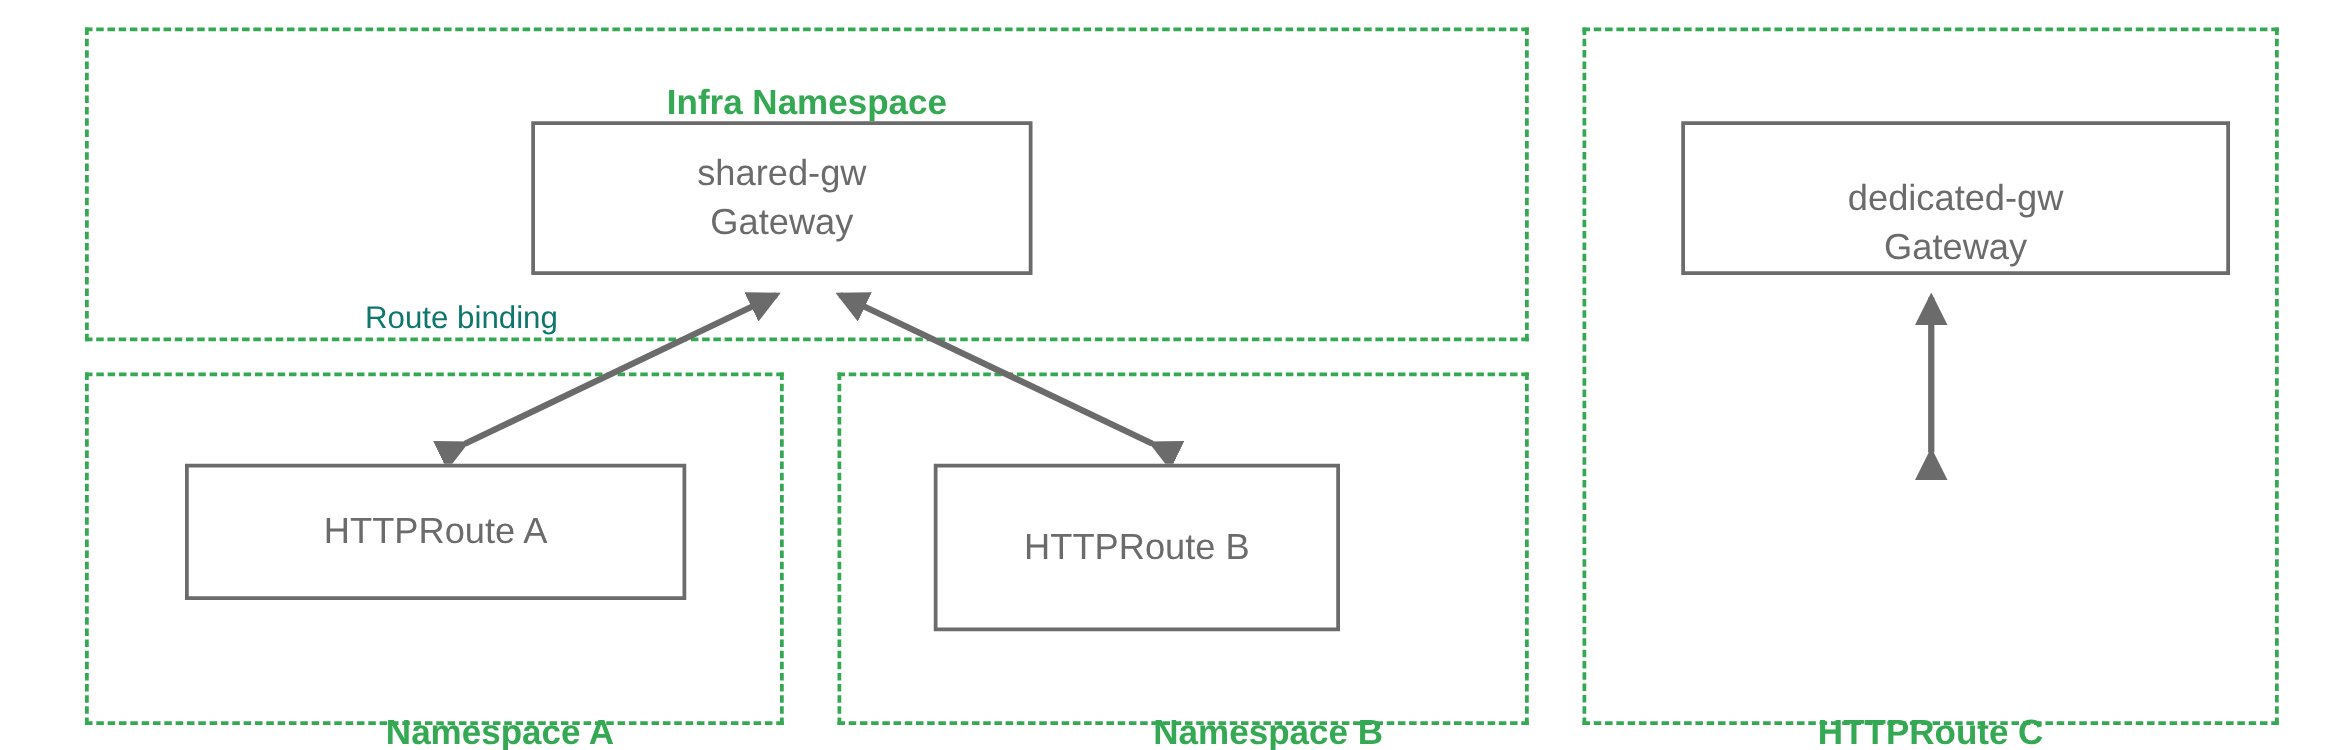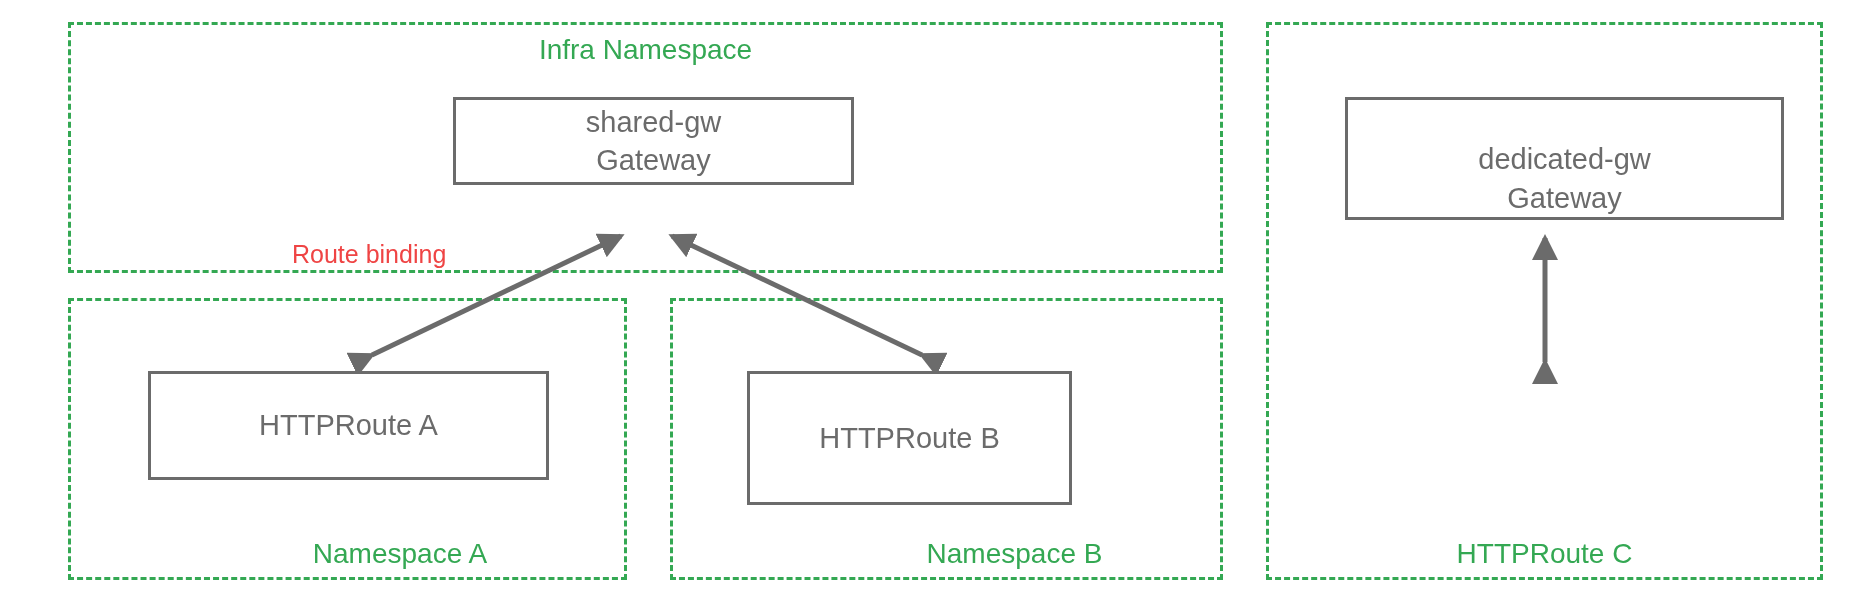--- a/index.html
+++ b/index.html
@@ -19,45 +19,46 @@
   }
   .ns-box {
     position: absolute;
     border: 3px dashed #34a853;
     box-sizing: border-box;
     background: transparent;
   }
   .ns-label {
     position: absolute;
     color: #34a853;
-    font-weight: normal;
+    font-weight: bold;
     font-size: 28px;
     text-align: center;
     white-space: nowrap;
     line-height: 1;
+    margin-top: 32px;
   }
   .node-box {
     position: absolute;
     border: 3px solid #6b6b6b;
     box-sizing: border-box;
     background: #ffffff;
     display: flex;
     align-items: center;
     justify-content: center;
     text-align: center;
   }
   .node-label {
     color: #6b6b6b;
     font-size: 29px;
     line-height: 1.32;
     white-space: pre-line;
   }
   .edge-label {
     position: absolute;
-    color: #ef4444;
+    color: #0f766e;
     font-size: 25px;
     white-space: nowrap;
     line-height: 1;
   }
   svg.edges {
     position: absolute;
     left: 0;
     top: 0;
     width: 1860px;
     height: 600px;
@@ -94,21 +95,21 @@
 
     <line x1="372" y1="355" x2="621" y2="236" stroke="#6b6b6b" stroke-width="5" marker-start="url(#arrowhead)" marker-end="url(#arrowhead)"></line>
 
     <line x1="922" y1="355" x2="672" y2="236" stroke="#6b6b6b" stroke-width="5" marker-start="url(#arrowhead)" marker-end="url(#arrowhead)"></line>
 
     <line x1="1545" y1="362" x2="1545" y2="238" stroke="#6b6b6b" stroke-width="5" marker-start="url(#arrowhead)" marker-end="url(#arrowhead)"></line>
   </svg>
 
   <div class="edge-label" style="left:292px; top:242px;">Route binding</div>
 
-  <div class="node-box" style="left:453px; top:97px; width:401px; height:88px;">
+  <div class="node-box" style="left:425px; top:97px; width:401px; height:123px;">
     <span class="node-label">shared-gw
 Gateway</span>
   </div>
 
   <div class="node-box" style="left:1345px; top:97px; width:439px; height:123px;align-items:flex-end;">
     <span class="node-label">dedicated-gw
 Gateway</span>
   </div>
 
   <div class="node-box" style="left:148px; top:371px; width:401px; height:109px;">

